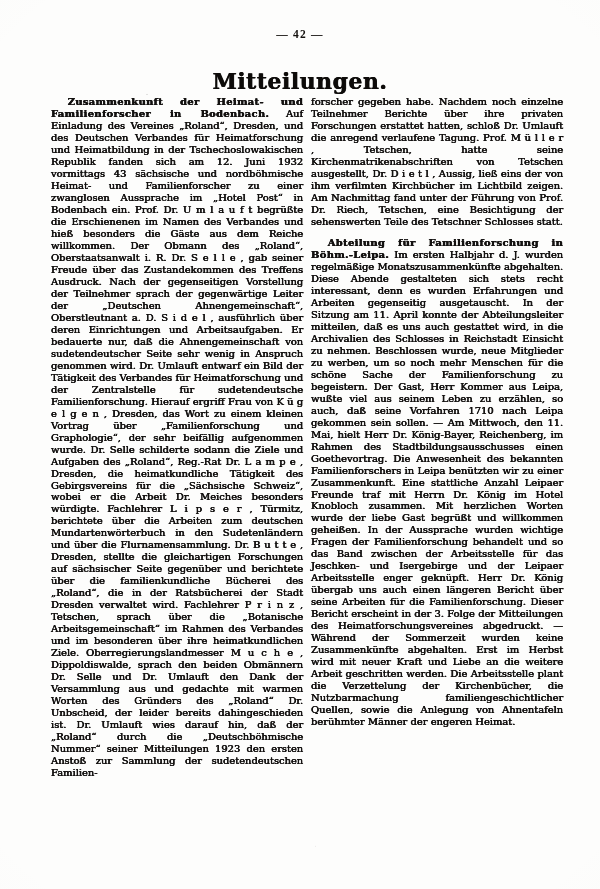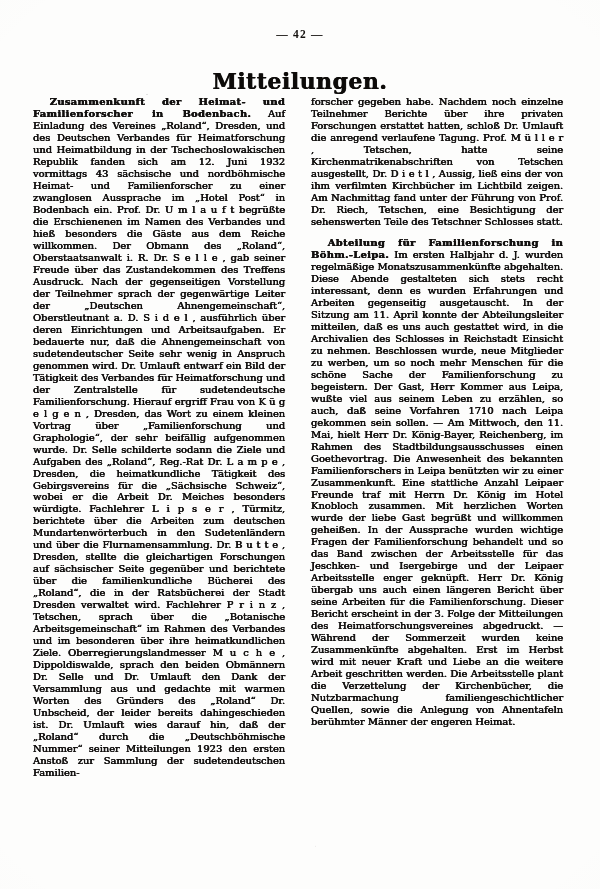--- a/index.html
+++ b/index.html
@@ -57,21 +57,21 @@
   }
 
   
   .columns {
     position: absolute;
     top: 96px;
     left: 33px;
     width: 534px;
     height: 756px;
     display: flex;
-    gap: 22px;
+    gap: 4px;
     justify-content: flex-end;
   }
 
   .column {
     width: 256px;
     flex: 0 0 256px;
   }
 
   .para {
     margin: 0;

